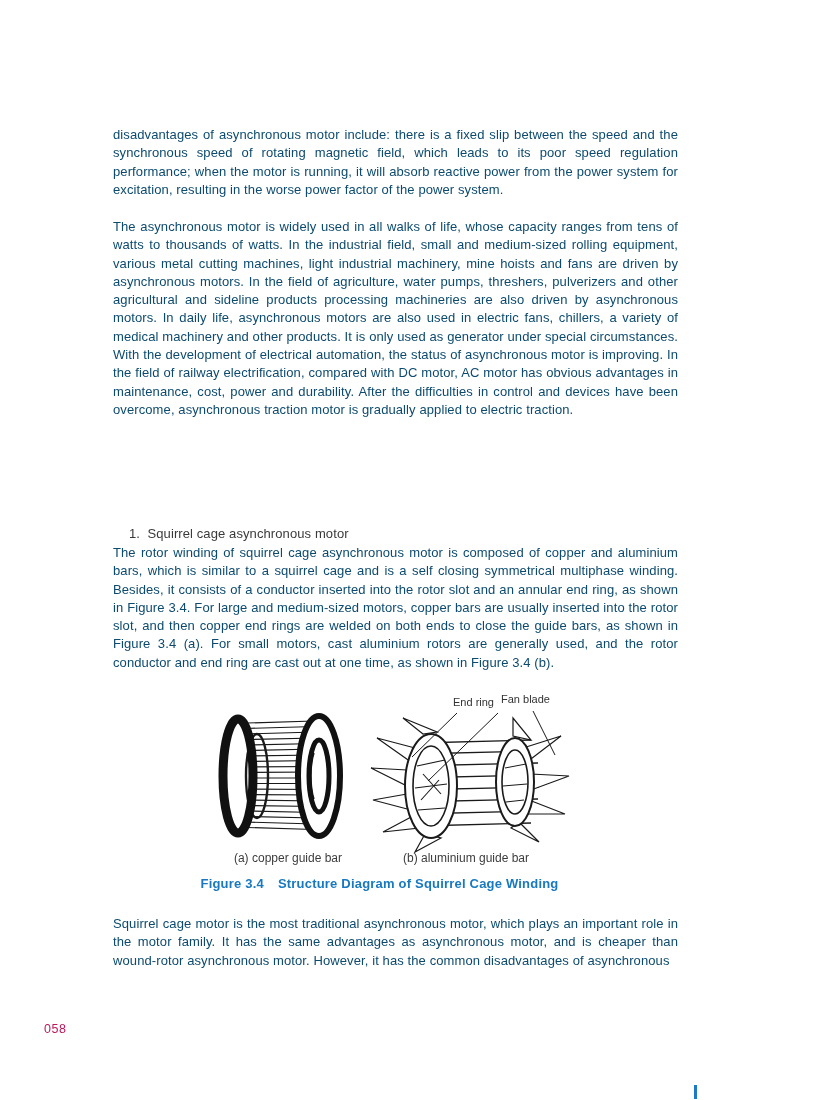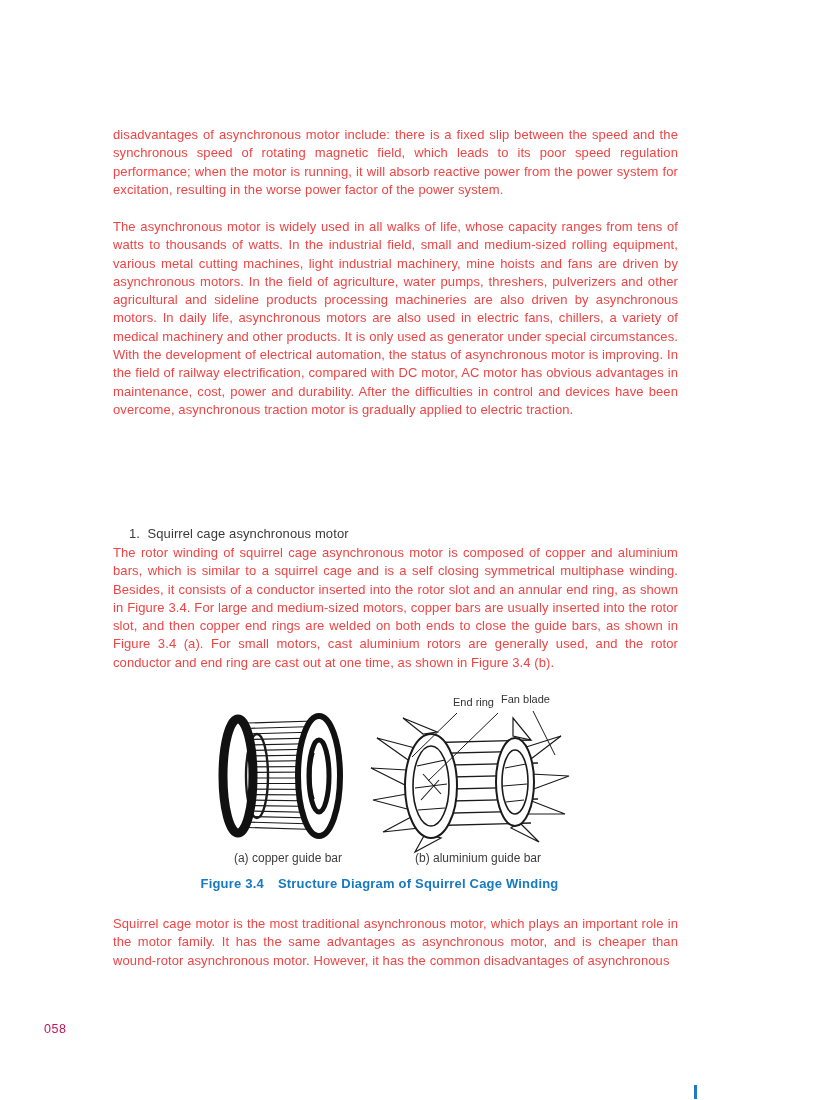--- a/index.html
+++ b/index.html
@@ -9,21 +9,21 @@
     background:#ffffff;
     font-family:"Liberation Sans","DejaVu Sans",sans-serif;
     color:#404040;
     overflow:hidden;
   }
   .block{
     position:absolute;
     left:113px;width:565px;
     font-size:13px;line-height:18.3px;
     text-align:justify;
-    color:#ef4444;
+    color:#0c4a6e;
     letter-spacing:.1px;
   }
   .heading{
     text-align:left;
     white-space:pre-wrap;
     color:#3a3a3a;
   }
   .figure{
     position:absolute;left:113px;top:693px;
     width:565px;height:182px;
@@ -149,21 +149,21 @@
         <line x1="344" y1="20" x2="299" y2="64"></line>
         <line x1="385" y1="20" x2="315" y2="88"></line>
         <line x1="420" y1="18" x2="442" y2="62"></line>
       </g>
     </svg>
 
     <span class="fig-label" style="left:340px;top:3px;">End ring</span>
     <span class="fig-label" style="left:388px;top:0px;">Fan blade</span>
 
     <span class="subcaption" style="left:100px;width:150px;">(a) copper guide bar</span>
-    <span class="subcaption" style="left:280px;width:170px;">(b) aluminium guide bar</span>
+    <span class="subcaption" style="left:268px;width:170px;">(b) aluminium guide bar</span>
   </div>
 
   <div class="caption" style="color:#1879c0;">
     <span class="cap-num">Figure 3.4</span><span>Structure Diagram of Squirrel Cage Winding</span>
   </div>
 
   <p class="block" style="top:915px;margin:0;">Squirrel cage motor is the most traditional asynchronous motor, which plays an important role in the motor family. It has the same advantages as asynchronous motor, and is cheaper than wound-rotor asynchronous motor. However, it has the common disadvantages of asynchronous</p>
 
   <div class="footer-num">058</div>
 

